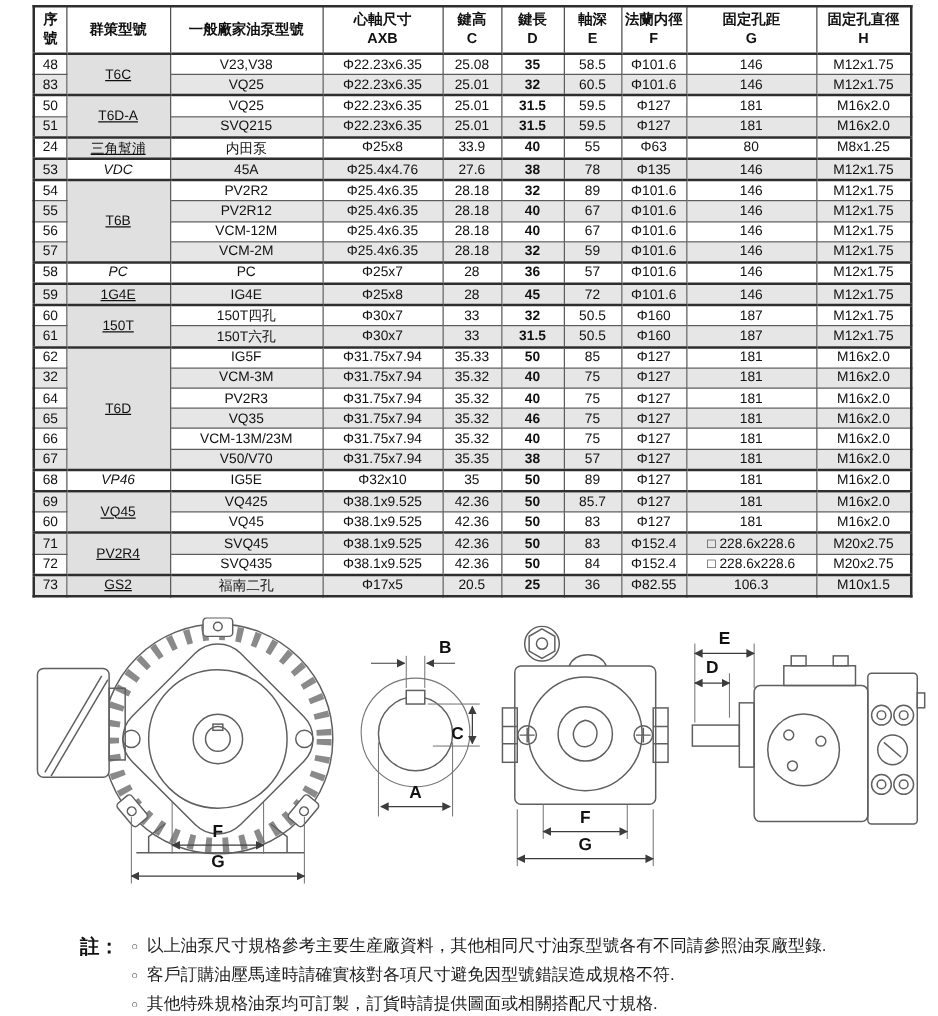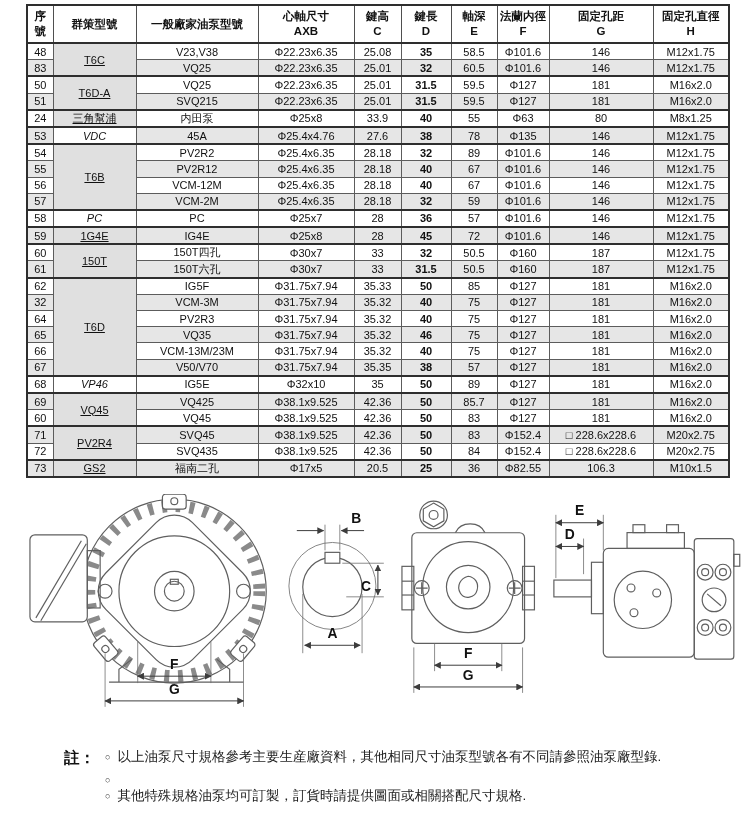--- a/index.html
+++ b/index.html
@@ -544,19 +544,20 @@
 
 <div class="notes">
   <div class="notes-label">註：</div>
   <div class="note-list">
     <div class="note-item">
       <span class="bullet">○</span>
       <span>以上油泵尺寸規格參考主要生産廠資料，其他相同尺寸油泵型號各有不同請參照油泵廠型錄.</span>
     </div>
     <div class="note-item">
       <span class="bullet">○</span>
+      <span>客戶訂購油壓馬達時請確實核對各項尺寸避免因型號錯誤造成規格不符.</span>
     </div>
     <div class="note-item">
       <span class="bullet">○</span>
       <span>其他特殊規格油泵均可訂製，訂貨時請提供圖面或相關搭配尺寸規格.</span>
     </div>
   </div>
 </div>
 
 </body></html>

